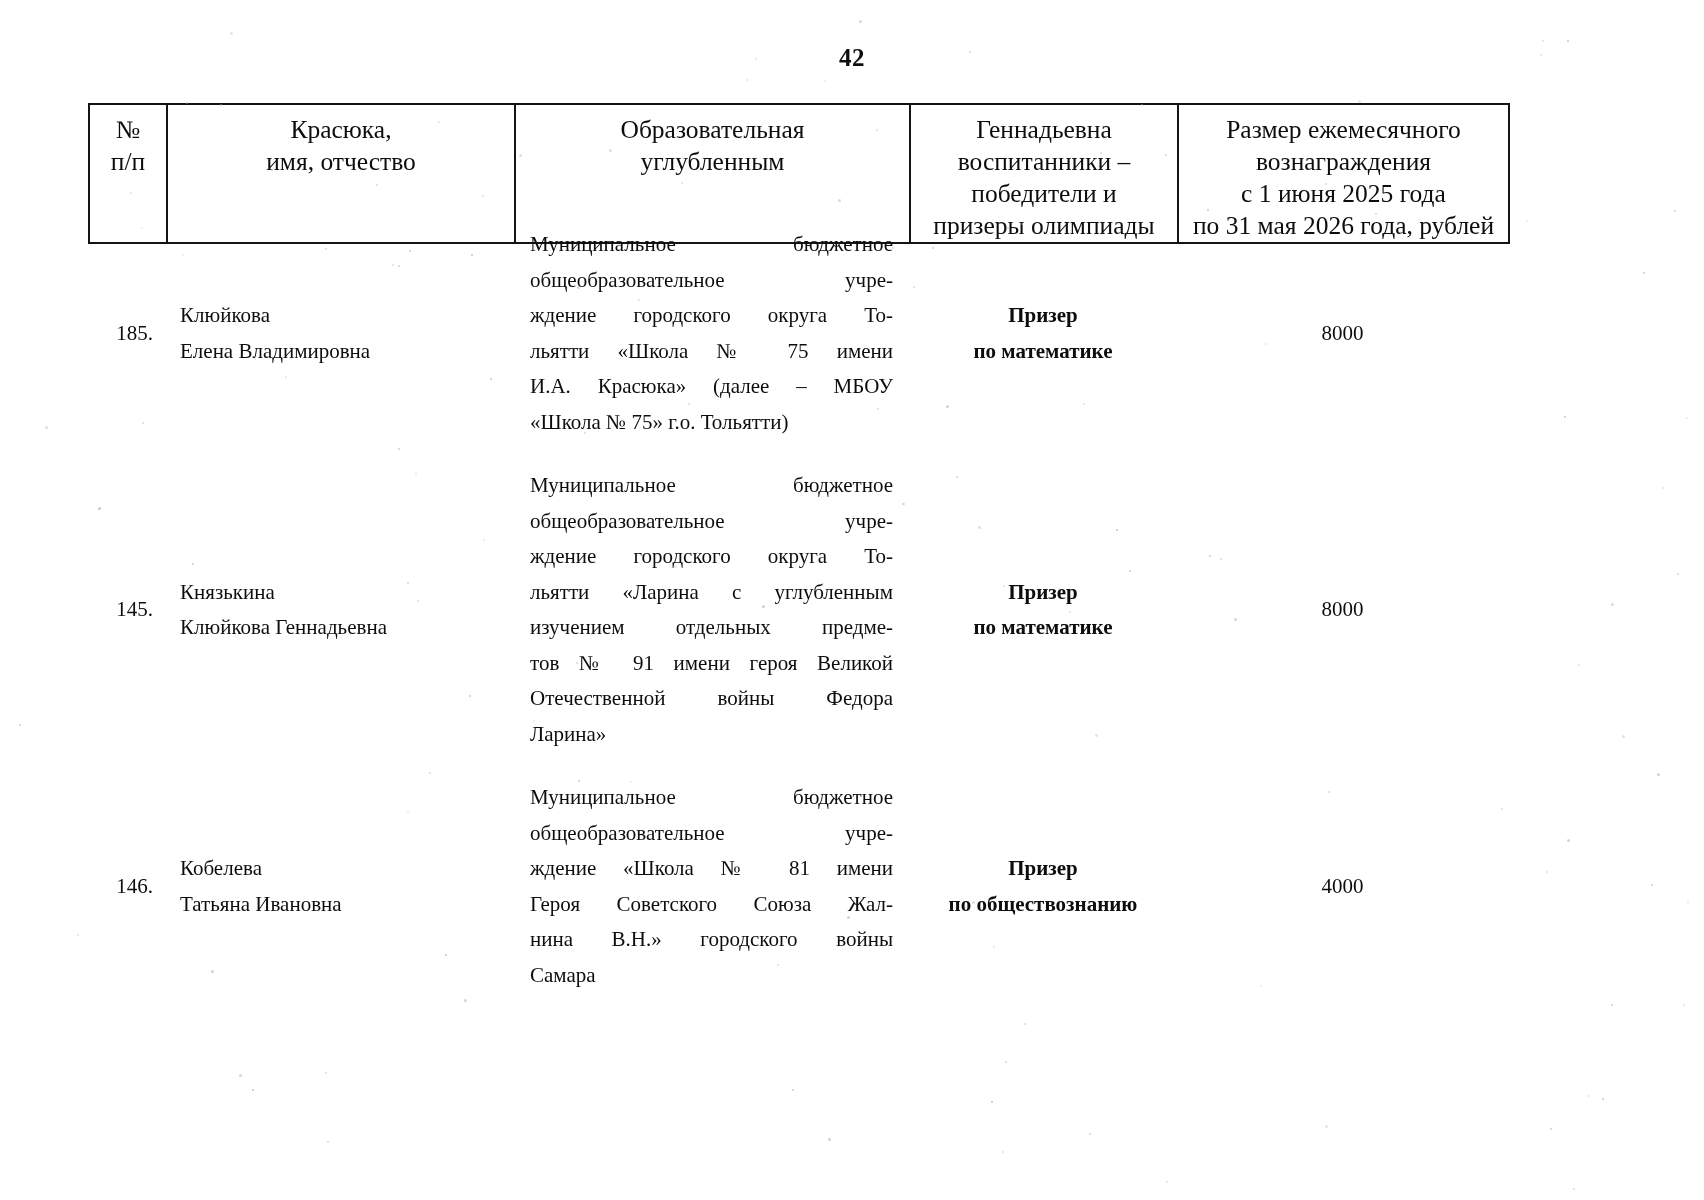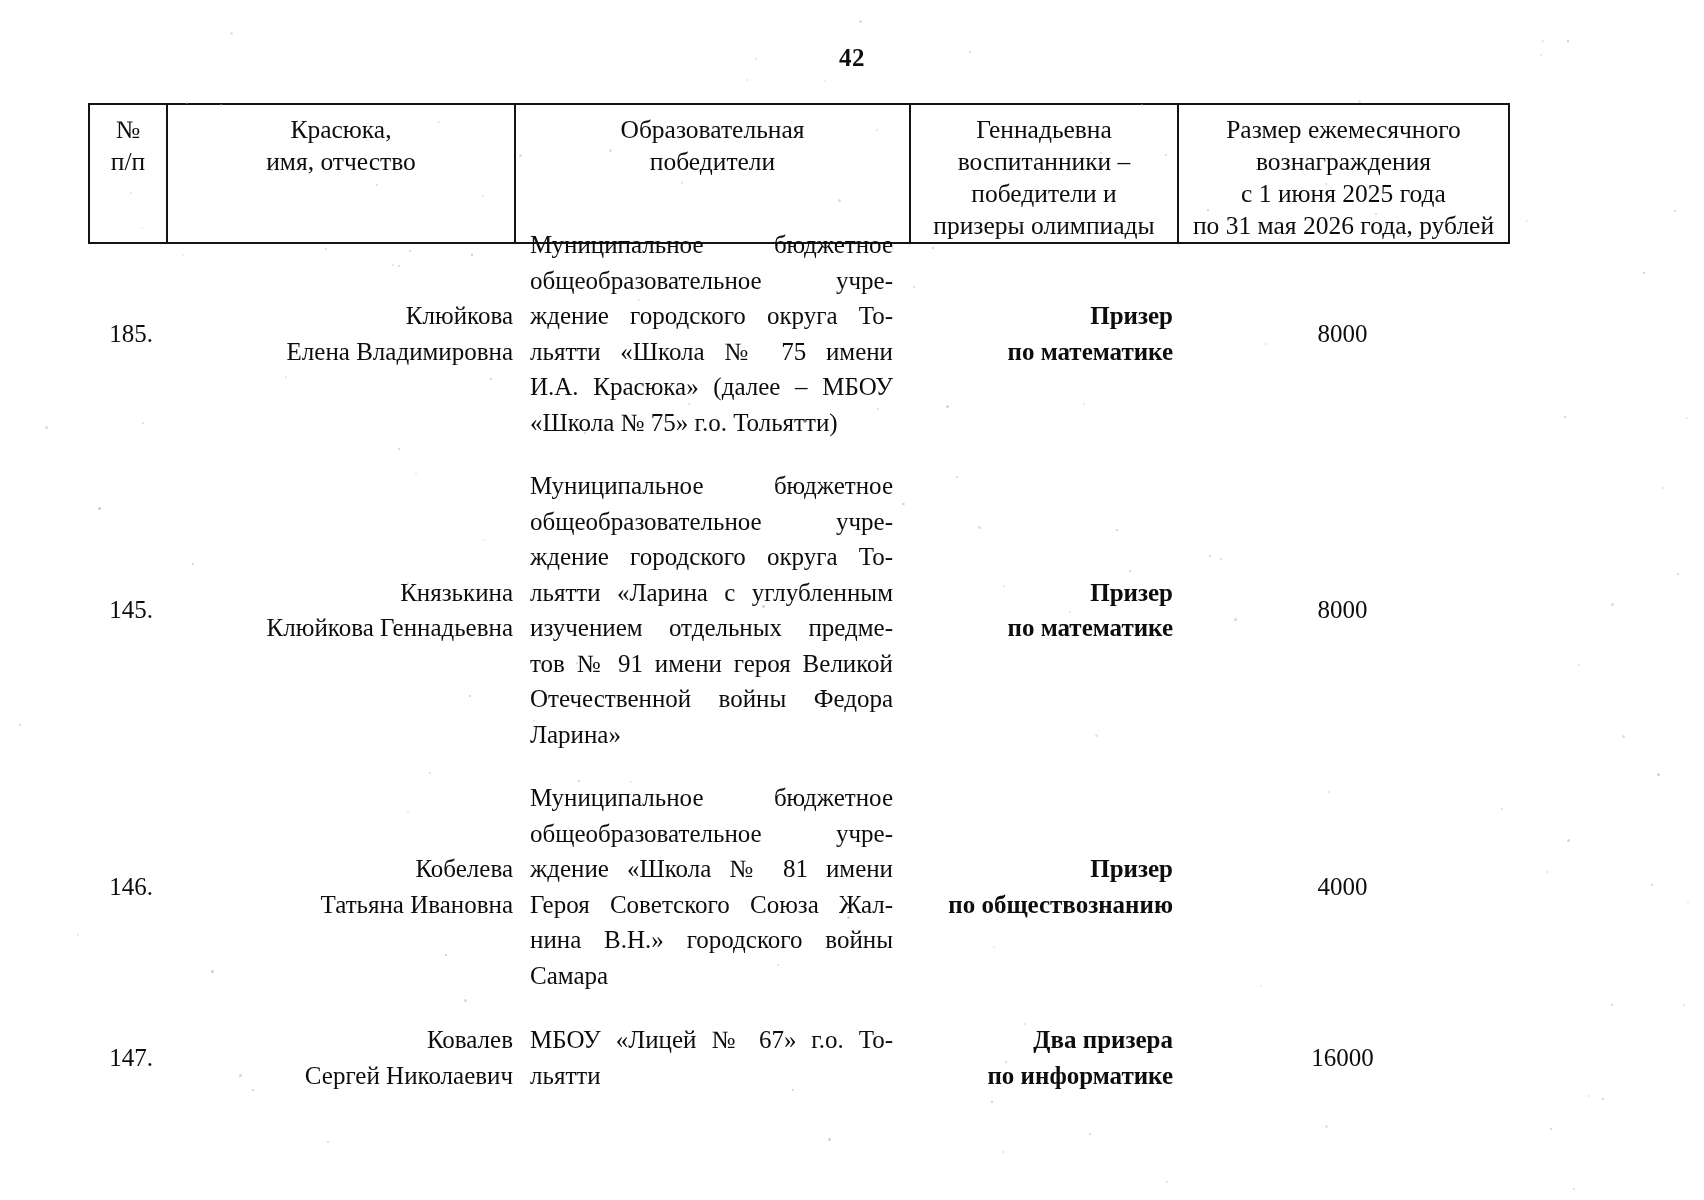--- a/index.html
+++ b/index.html
@@ -71,21 +71,21 @@
   
   col.c-num   { width: 78px; }
   col.c-name  { width: 348px; }
   col.c-org   { width: 395px; }
   col.c-prize { width: 268px; }
   col.c-sum   { width: 331px; }
 
   
   .rec td {
     border: none;
-    font-size: 25px;
+    font-size: 21px;
     line-height: 35.5px;
   }
   .rec td.num {
     text-align: right;
     padding: 0 13px 0 0;
     white-space: nowrap;
   }
   .rec td.name {
     padding-left: 14px;
   }
@@ -98,21 +98,21 @@
   }
   .rec td.prize {
     text-align: center;
     padding: 0 4px;
     font-weight: bold;
   }
   .rec td.sum {
     text-align: center;
     padding: 0 4px;
   }
-  .rec .ln { display: block; text-align: right; }
+  .rec .ln { display: block; }
   .rec .ln.just {
     text-align: justify;
     text-align-last: justify;
   }
 
   .records {
     position: absolute;
     left: 88px;
     top: 227px;
     width: 1420px;
@@ -142,21 +142,21 @@
     <th>
       <span class="hdr-line">№</span>
       <span class="hdr-line">п/п</span>
     </th>
     <th>
       <span class="hdr-line">Красюка,</span>
       <span class="hdr-line">имя, отчество</span>
     </th>
     <th>
       <span class="hdr-line">Образовательная</span>
-      <span class="hdr-line">победители</span>
+      <span class="hdr-line">углубленным</span>
     </th>
     <th>
       <span class="hdr-line">Геннадьевна</span>
       <span class="hdr-line">воспитанники –</span>
       <span class="hdr-line">победители и</span>
       <span class="hdr-line">призеры олимпиады</span>
     </th>
     <th>
       <span class="hdr-line">Размер ежемесячного</span>
       <span class="hdr-line">вознаграждения</span>
@@ -240,36 +240,20 @@
             <span class="ln">Самара</span>
           </td>
           <td class="prize">
             <span class="ln">Призер</span>
             <span class="ln">по обществознанию</span>
           </td>
           <td class="sum">4000</td>
         </tr>
         <tr class="rec-gap">
           <td colspan="5"></td>
-        </tr>
-        <tr class="rec">
-          <td class="num">147.</td>
-          <td class="name">
-            <span class="ln">Ковалев</span>
-            <span class="ln">Сергей Николаевич</span>
-          </td>
-          <td class="org">
-            <span class="ln just">МБОУ «Лицей № 67» г.о. То-</span>
-            <span class="ln">льятти</span>
-          </td>
-          <td class="prize">
-            <span class="ln">Два призера</span>
-            <span class="ln">по информатике</span>
-          </td>
-          <td class="sum">16000</td>
         </tr>
       </tbody>
   </table>
 </div>
 
 <div class="scan-noise" id="scan-noise">
     <div class="speck" style="width: 2px; height: 2px; left: 1677px; top: 573px; opacity: 0.68;"></div>
     <div class="speck" style="width: 2px; height: 2px; left: 445px; top: 954px; opacity: 0.79;"></div>
     <div class="speck" style="width: 2px; height: 2px; left: 1651px; top: 884px; opacity: 0.71;"></div>
     <div class="speck" style="width: 2px; height: 2px; left: 1526px; top: 220px; opacity: 0.32;"></div>

